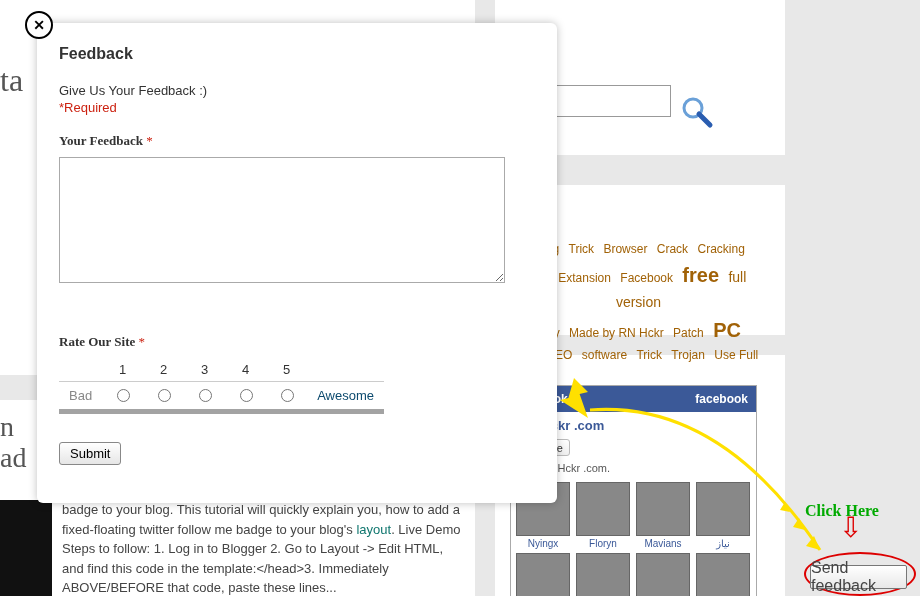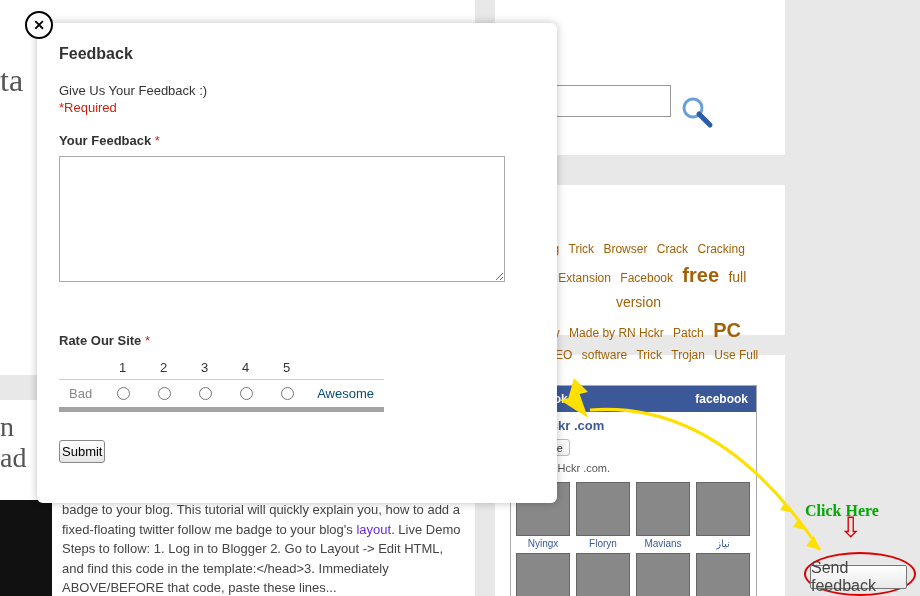--- a/index.html
+++ b/index.html
@@ -70,39 +70,39 @@
   .modal-inner {
     padding: 22px 22px 18px 22px;
   }
   .modal-title {
     font-weight: bold;
     font-size: 16px;
     margin-bottom: 20px;
   }
   .form-desc { margin-bottom:2px; }
   .form-req { color: #c21; margin-bottom: 18px; }
-  .form-label { font-weight: bold; margin-bottom: 8px; }
+  .form-label { font-weight: bold; margin-bottom: 8px; font-family: Liberation Serif, serif; }
   .ast { color: #c21; font-weight: normal; }
   .feedback-textarea {
     width: 440px; height: 120px;
     resize: both;
     border: 1px solid #aaa;
     font-family: inherit;
   }
   .rate-table {
     border-collapse: collapse;
     margin-top: 6px;
     font-size: 13px;
   }
   .rate-table td { padding: 4px 10px; text-align: center; }
   .rate-table .hdr { border-bottom: 1px solid #ccc; }
   .rate-table .row-radio { border-bottom: 5px solid #a3a3a3; }
   .submit-btn {
     margin-top: 28px;
-    padding: 3px 2px;
+    padding: 3px 10px;
     border: 1px solid #888;
     background: linear-gradient(#fff,#e6e6e6);
     border-radius: 3px;
     font-size: 13px;
     cursor: pointer;
   }
   .search-box {
     position: absolute;
     left: 510px; top: 85px;
     width: 155px; height: 28px;
@@ -164,21 +164,21 @@
   .fb-cell { width:56px; margin:2px; text-align:center; font-size:10px; color:#3b5998;}
   .fb-thumb { width:52px; height:52px; background:#888; border:1px solid #666; display:block; margin:0 auto 2px;}
   .article-text {
     position: absolute;
     left: 62px; top: 500px;
     width: 405px;
     font-size: 13px;
     line-height: 1.5;
     color: #444;
   }
-  .article-link { color: #6d28d9; }
+  .article-link { color: #0f766e; }
   .sidebar-dark {
     position: absolute;
     left: 0; top: 500px;
     width: 52px; height: 96px;
     background: #111;
   }
   .title-frag-1 {
     position: absolute;
     left: 0; top: 62px;
     font-family: Georgia, serif;

